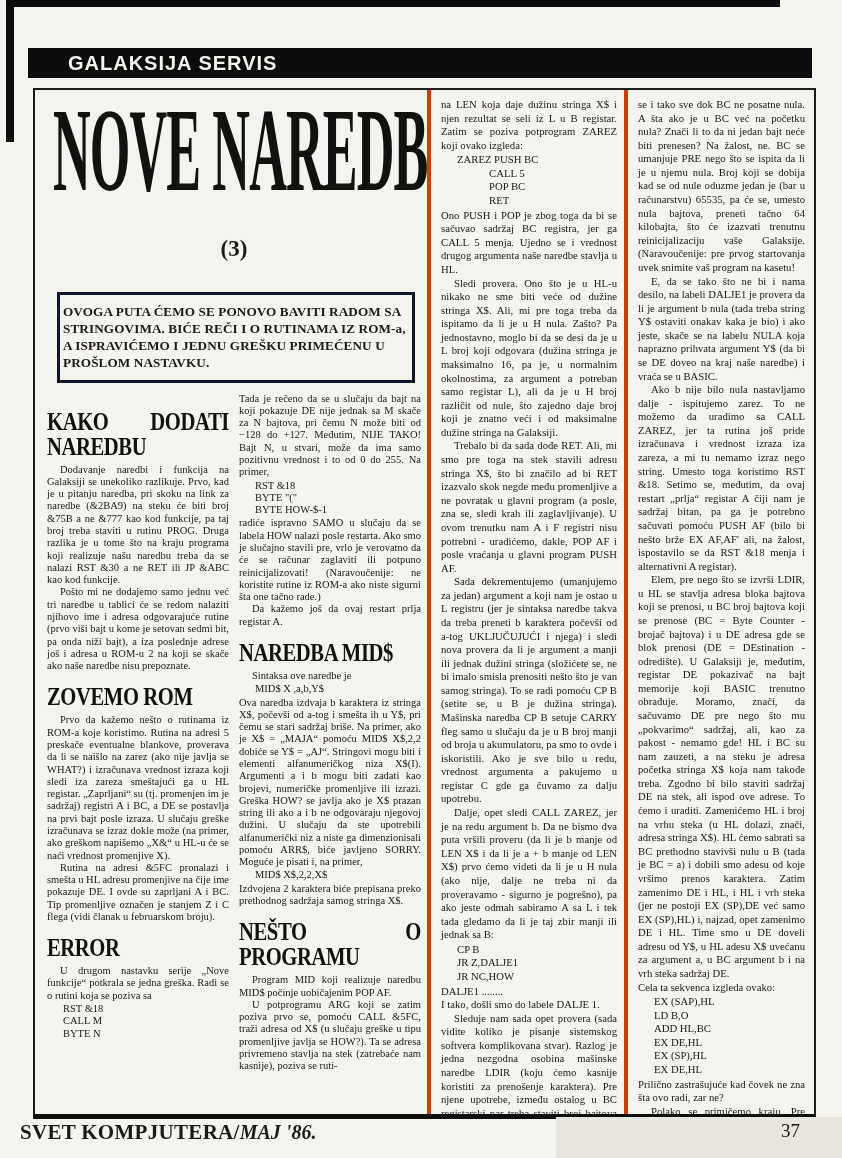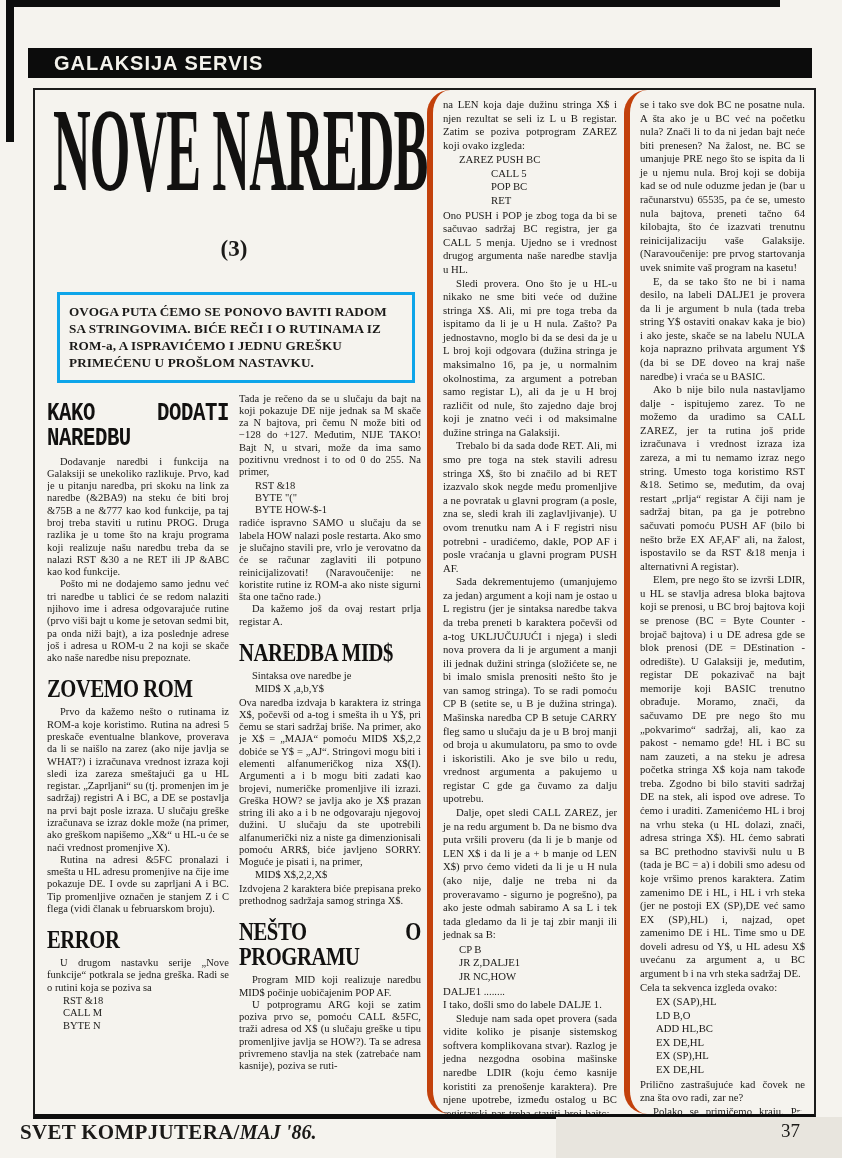--- a/index.html
+++ b/index.html
@@ -3,42 +3,42 @@
 <meta charset="utf-8">
 <style>
   html,body{margin:0;padding:0;background:#f5f3ee;}
   .page{position:relative;width:842px;height:1158px;background:#f5f3ee;overflow:hidden;
         font-family:"Liberation Serif","DejaVu Serif",serif;color:#1b1a18;}
   .top-strip{position:absolute;left:8px;top:0;width:772px;height:7px;background:#0d0d0d;}
   .left-strip{position:absolute;left:6px;top:0;width:8px;height:142px;background:#0d0d0d;}
   .section-bar{position:absolute;left:28px;top:48px;width:784px;height:30px;background:#0c0c0c;
         display:flex;align-items:center;}
   .section-bar span{color:#f4f2ec;font-family:"Liberation Sans","DejaVu Sans",sans-serif;
-        font-weight:bold;font-size:20px;letter-spacing:1px;padding-left:26px;}
+        font-weight:bold;font-size:20px;letter-spacing:1px;padding-left:40px;}
   .article{position:absolute;left:33px;top:88px;width:779px;height:1024px;
         border:2px solid #1c1c1c;border-bottom:5px solid #0e0e0e;display:flex;overflow:hidden;}
   .left-half{width:392px;padding:0 6px 0 12px;box-sizing:border-box;overflow:hidden;}
-  .colr{box-sizing:border-box;border-left:6px solid #c2410c;padding:8px 7px 0 10px;overflow:hidden;border-radius:23px;}
+  .colr{box-sizing:border-box;border-left:4px solid #c2410c;padding:8px 7px 0 10px;overflow:hidden;}
   .col3{width:197px;}
   .col4{width:188px;}
   .title-wrap{height:104px;margin:8px 0 0 6px;overflow:visible;}
   .title-text{font-weight:bold;font-size:116px;line-height:0.88;display:inline-block;
         transform:scale(0.45,1.02);transform-origin:0 0;letter-spacing:-2px;white-space:nowrap;color:#121110;}
   .part-no{text-align:center;font-weight:bold;font-size:23px;margin:34px 0 0;}
-  .intro-box{border:3px solid #0ea5e9;margin:30px 6px 10px 10px;padding:8px 9px;
+  .intro-box{border:3px solid #0f172a;margin:30px 6px 10px 10px;padding:8px 3px;
         font-weight:bold;font-size:13.2px;line-height:1.3;text-align:left;letter-spacing:0.1px;}
   .twocol{display:flex;gap:10px;margin-top:10px;height:742px;overflow:hidden;}
   .tcol{width:50%;font-size:10.5px;line-height:1.17;text-align:justify;overflow:hidden;}
   .colr{font-size:10.7px;line-height:1.27;text-align:justify;}
   .para{margin:0;text-indent:13px;}
   .para.noindent{text-indent:0;}
   .col-h{margin:12px 0 5px;}
   .col-h .cond{display:block;font-weight:bold;font-size:25px;line-height:1.0;width:121%;
         transform:scaleX(0.826);transform-origin:0 0;letter-spacing:-0.5px;color:#121110;}
-  .tcol .col-h:first-child{margin-top:8px;font-family:Liberation Mono, monospace;}
+  .tcol .col-h:first-child{margin-top:16px;}
   .code{margin:1px 0;padding-left:16px;}
   .code-line{white-space:pre;}
   .footer-shade{position:absolute;left:556px;top:1117px;width:286px;height:41px;background:#e8e5de;}
   .footer{position:absolute;left:20px;top:1120px;width:786px;display:flex;
         justify-content:space-between;align-items:flex-start;}
   .mag-name{font-weight:bold;font-size:21px;letter-spacing:0.3px;}
   .issue{font-style:italic;font-weight:bold;font-size:20px;}
   .page-no{font-weight:normal;font-size:19px;padding-right:6px;margin-left:12px;}
 </style>
 </head>

